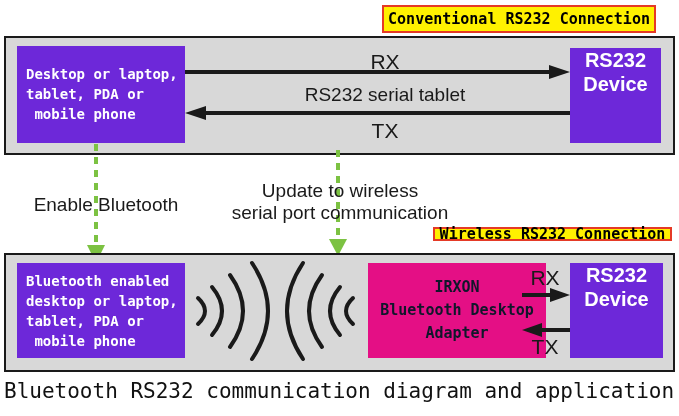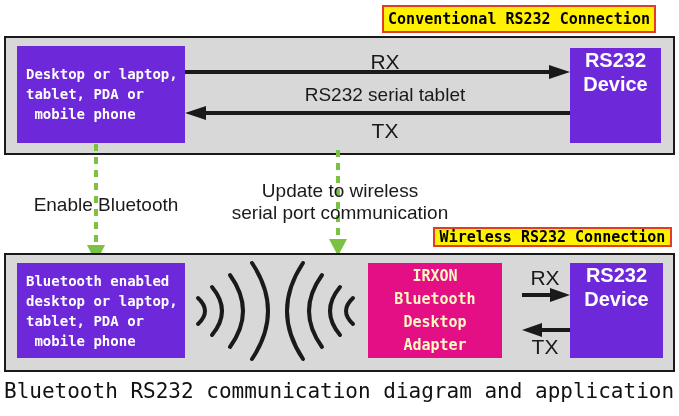--- a/index.html
+++ b/index.html
@@ -16,42 +16,42 @@
   #bottom-panel { top:253px; }
 
   .tag-label {
     position:absolute; background:#fff100; border:2px solid #e53a26;
     color:#000000; font-family:"DejaVu Sans Mono", monospace;
     font-size:15px; font-weight:bold; text-align:center;
     display:flex; align-items:center; justify-content:center;
     letter-spacing:0px; white-space:pre;
   }
   #conventional-label { left:382px; top:5px; width:274px; height:28px; }
-  #wireless-label { left:433px; top:227px; width:239px; height:20px;justify-content:center; }
+  #wireless-label { left:433px; top:227px; width:239px; height:14px;justify-content:center; }
 
   .bluebox {
     position:absolute; background:#6d28d9; color:#ffffff;
     font-family:"DejaVu Sans Mono", monospace; font-weight:bold;
   }
   .host-box { left:17px; width:168px; font-size:14px; line-height:20px; padding-left:9px; }
   .host-box .ln { white-space:pre; }
   #host-box-top { top:46px; height:97px; padding-top:18px; }
   #host-box-bottom { top:263px; height:95px; padding-top:8px; }
 
   .device-box {
     font-family:"Liberation Sans", sans-serif; font-weight:bold;
     font-size:20px; line-height:24px; text-align:center;
     display:flex; flex-direction:column; justify-content:flex-start;
   }
   #device-box-top { left:570px; top:48px; width:91px; height:95px; }
   #device-box-bottom { left:570px; top:263px; width:93px; height:95px; }
 
   .magenta-box {
-    position:absolute; left:368px; top:263px; width:134px; height:95px;
-    background:#e40f85; color:#fef9c3;
+    position:absolute; left:368px; top:263px; width:178px; height:95px;
+    background:#e40f85; color:#0f172a;
     font-family:"DejaVu Sans Mono", monospace; font-weight:bold;
     font-size:15px; line-height:23px; text-align:center;
     display:flex; flex-direction:column; justify-content:center;
   }
 
   .sans-label {
     position:absolute; color:#1a1a1a;
     font-family:"Liberation Sans", sans-serif;
     text-align:center;
   }

